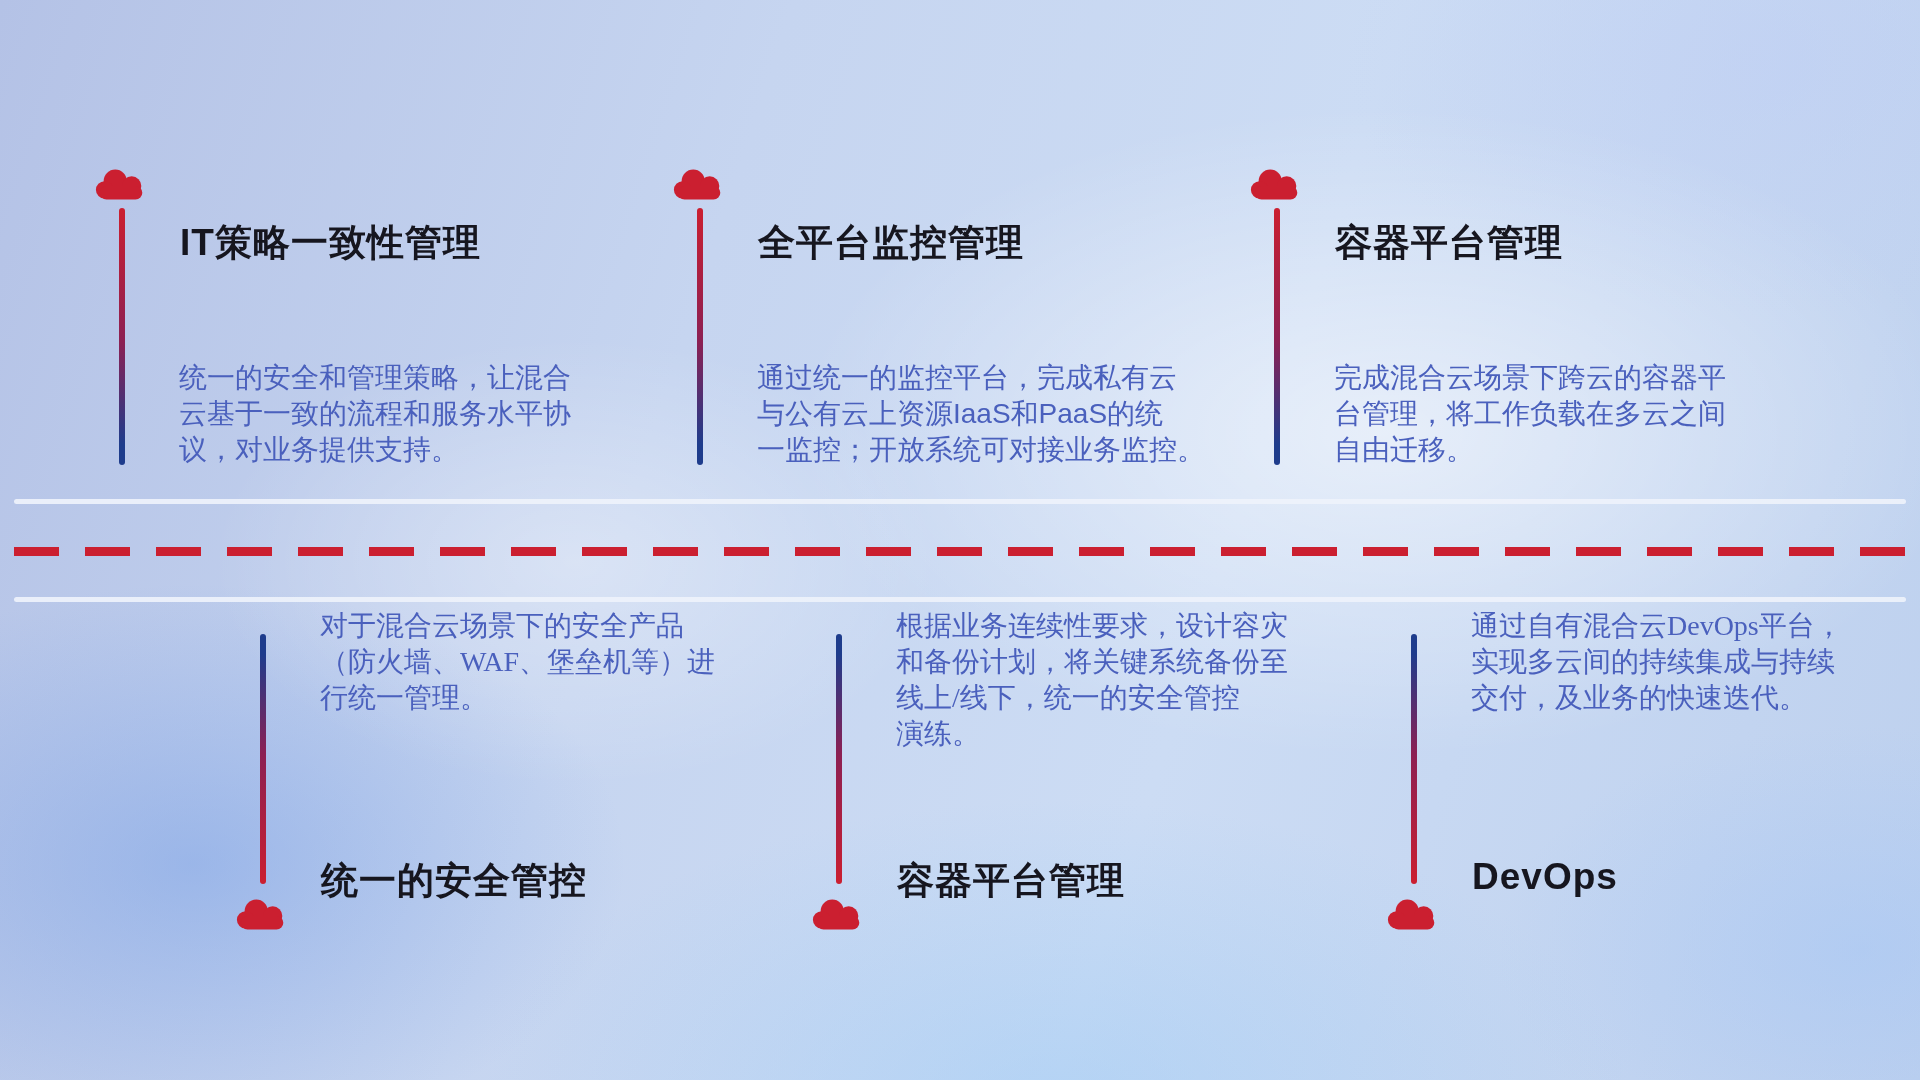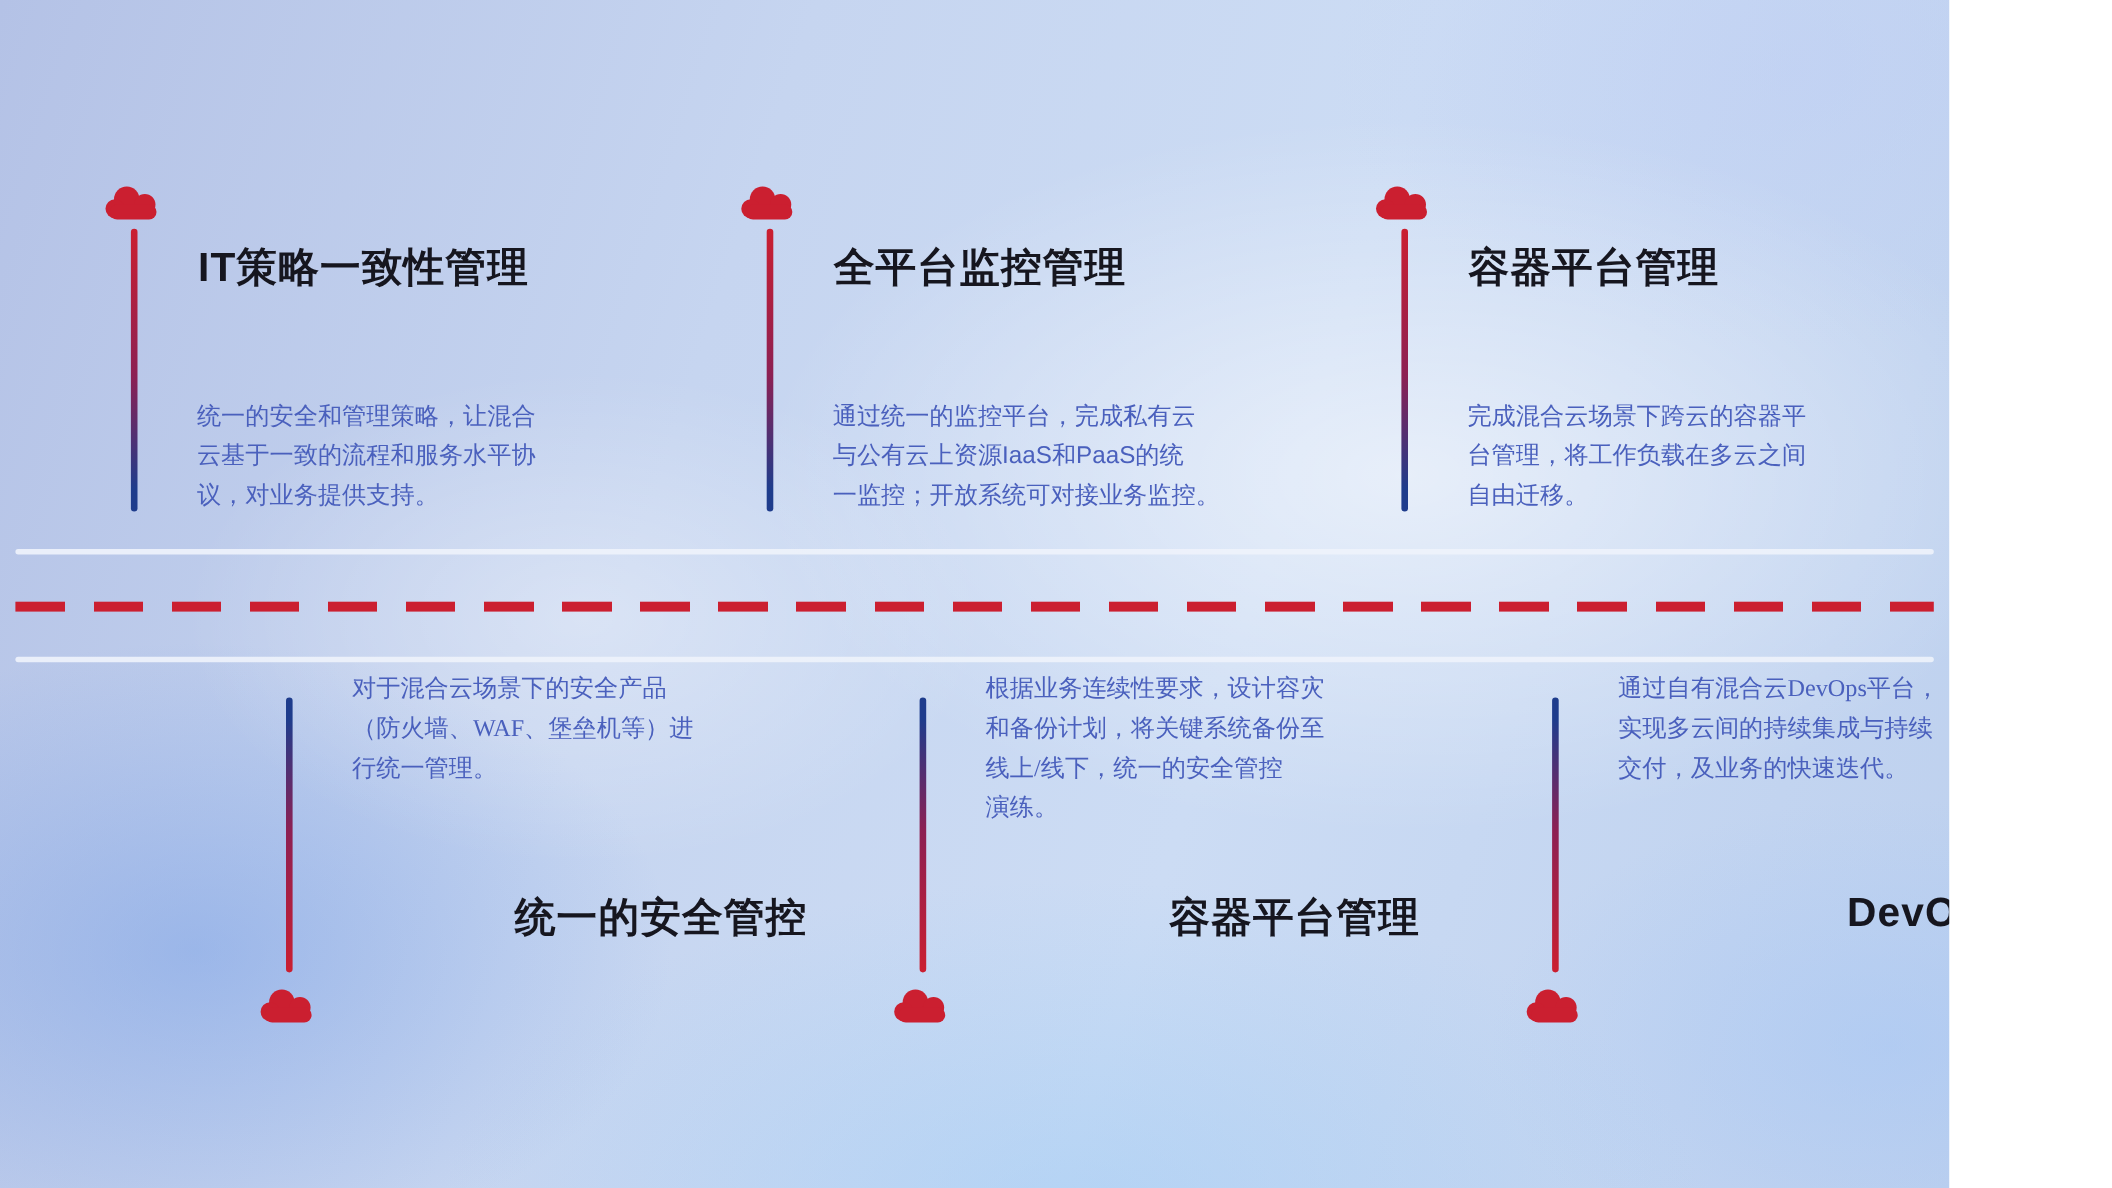--- a/index.html
+++ b/index.html
@@ -11,21 +11,21 @@
   }
   :root {
     --accent-red:#cb1f30;
     --deep-blue:#1e3c8c;
     --desc-blue:#4a60bd;
     --title-dark:#16161f;
     --divider-light:#eef2fb;
   }
   .stage {
     position:relative;
-    width:1772px; height:1080px;
+    width:1920px; height:1080px;
     overflow:hidden;
     background:
       radial-gradient(900px 500px at 72% 40%, rgba(255,255,255,0.55), rgba(255,255,255,0) 65%),
       radial-gradient(520px 320px at 30% 52%, rgba(255,255,255,0.35), rgba(255,255,255,0) 70%),
       radial-gradient(620px 400px at 10% 80%, rgba(105,150,228,0.42), rgba(105,150,228,0) 70%),
       radial-gradient(820px 430px at 55% 102%, rgba(150,200,245,0.45), rgba(150,200,245,0) 70%),
       radial-gradient(520px 320px at 97% 88%, rgba(165,198,245,0.50), rgba(165,198,245,0) 70%),
       radial-gradient(600px 360px at 92% 6%, rgba(190,205,245,0.45), rgba(190,205,245,0) 70%),
       linear-gradient(108deg, #b4c2e6 0%, #c6d5f0 35%, #ccdcf4 62%, #bdd0ee 100%);
   }
@@ -67,25 +67,25 @@
   }
 
   .title {
     position:absolute; left:58px; width:560px;
     font-size:37px; font-weight:700;
     color: var(--title-dark);
     letter-spacing:1px;
     white-space:nowrap;
   }
   .title-top { top:218px; }
-  .title-bottom { top:809px;text-align:center; }
+  .title-bottom { top:856px; }
 
   .desc {
     position:absolute; left:57px; width:480px;
-    font-size:22px; line-height:36px;
+    font-size:28px; line-height:36px;
     color: var(--desc-blue);
     white-space:pre-line;
   }
   .desc-top { top:360px; }
   .desc-bottom { top:608px;font-family:Liberation Serif, serif; }
 </style>
 </head>
 <body>
 
 <div class="stage">

